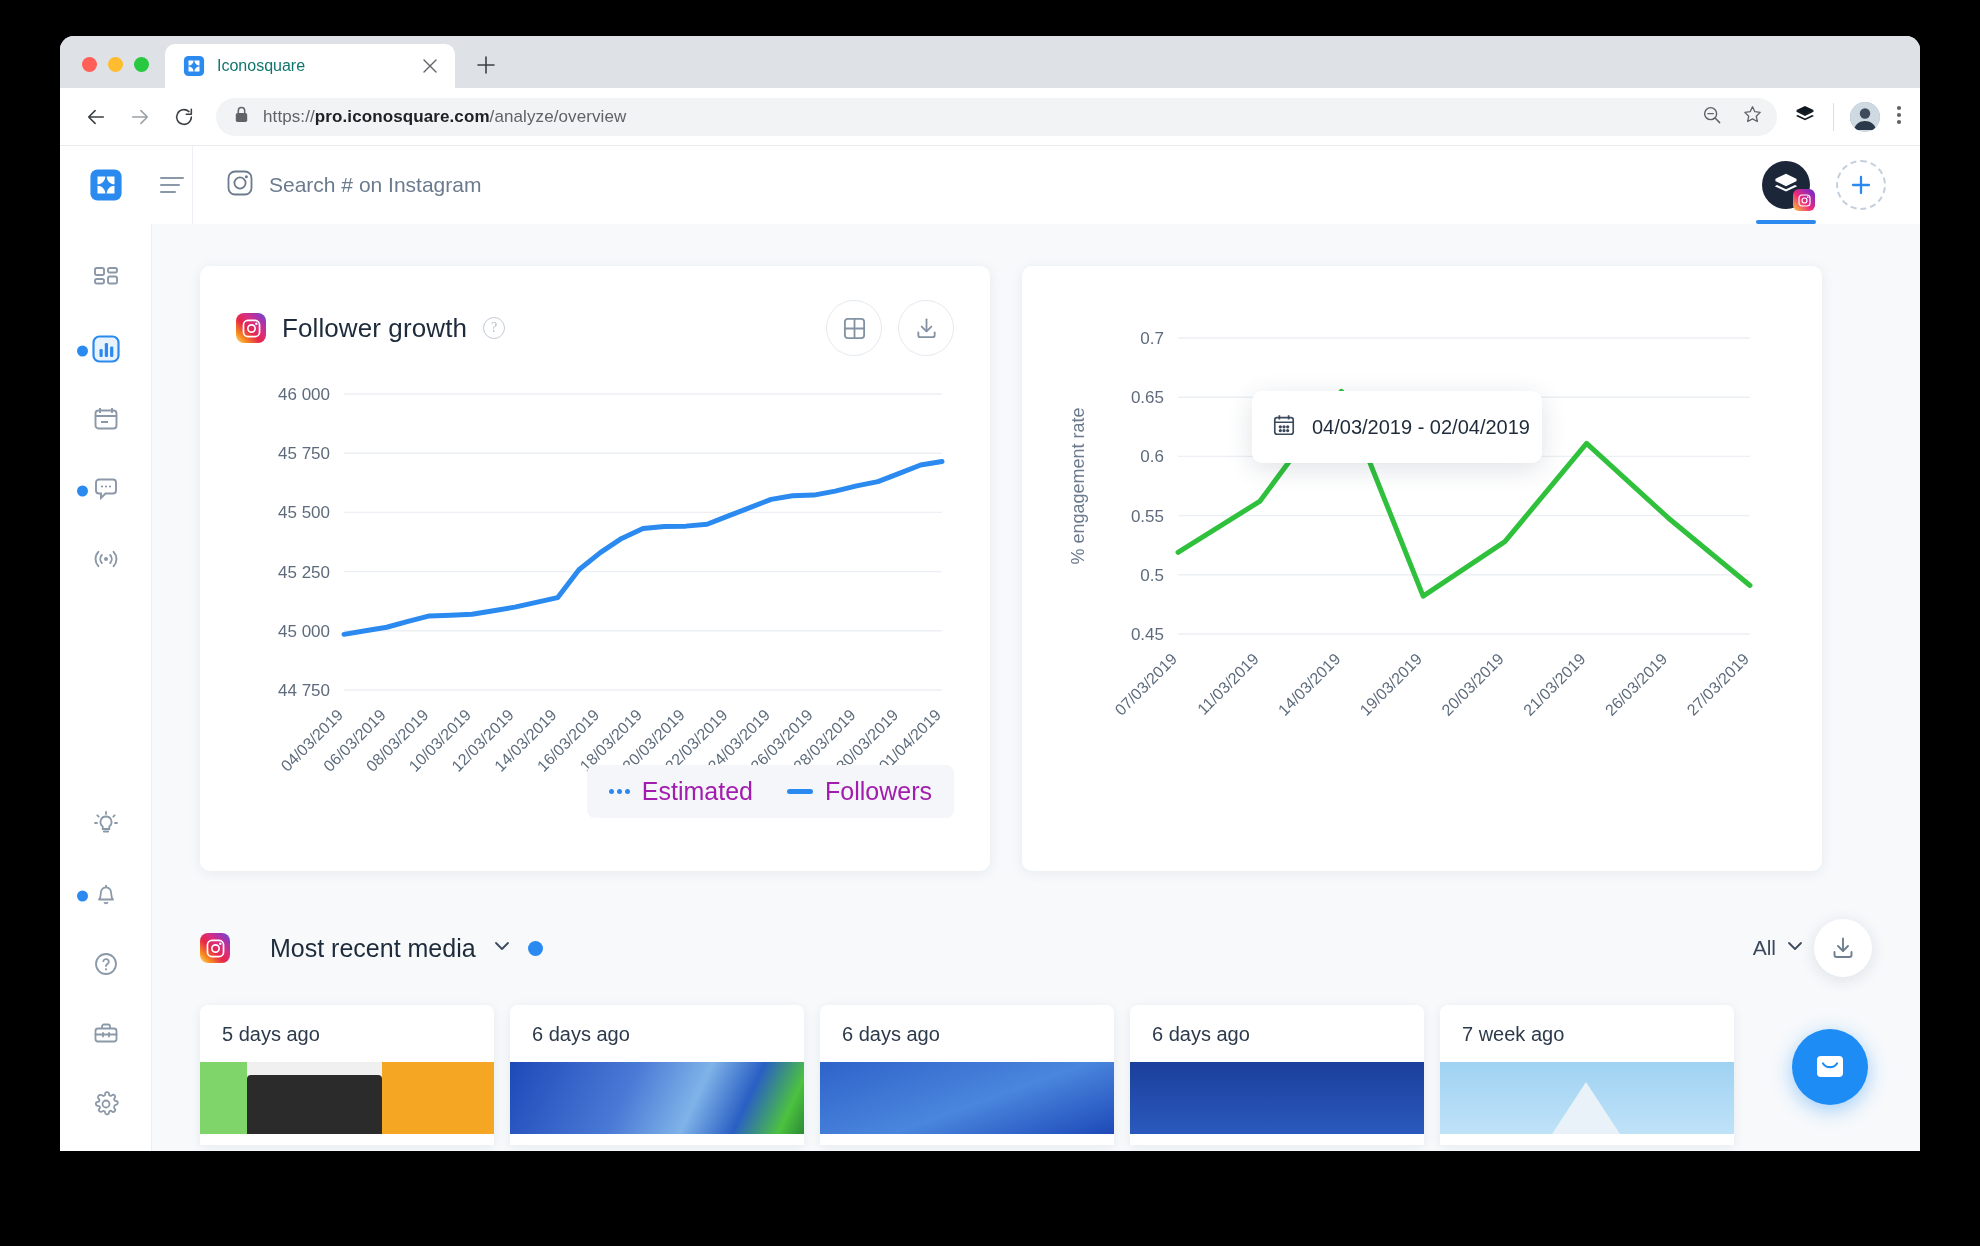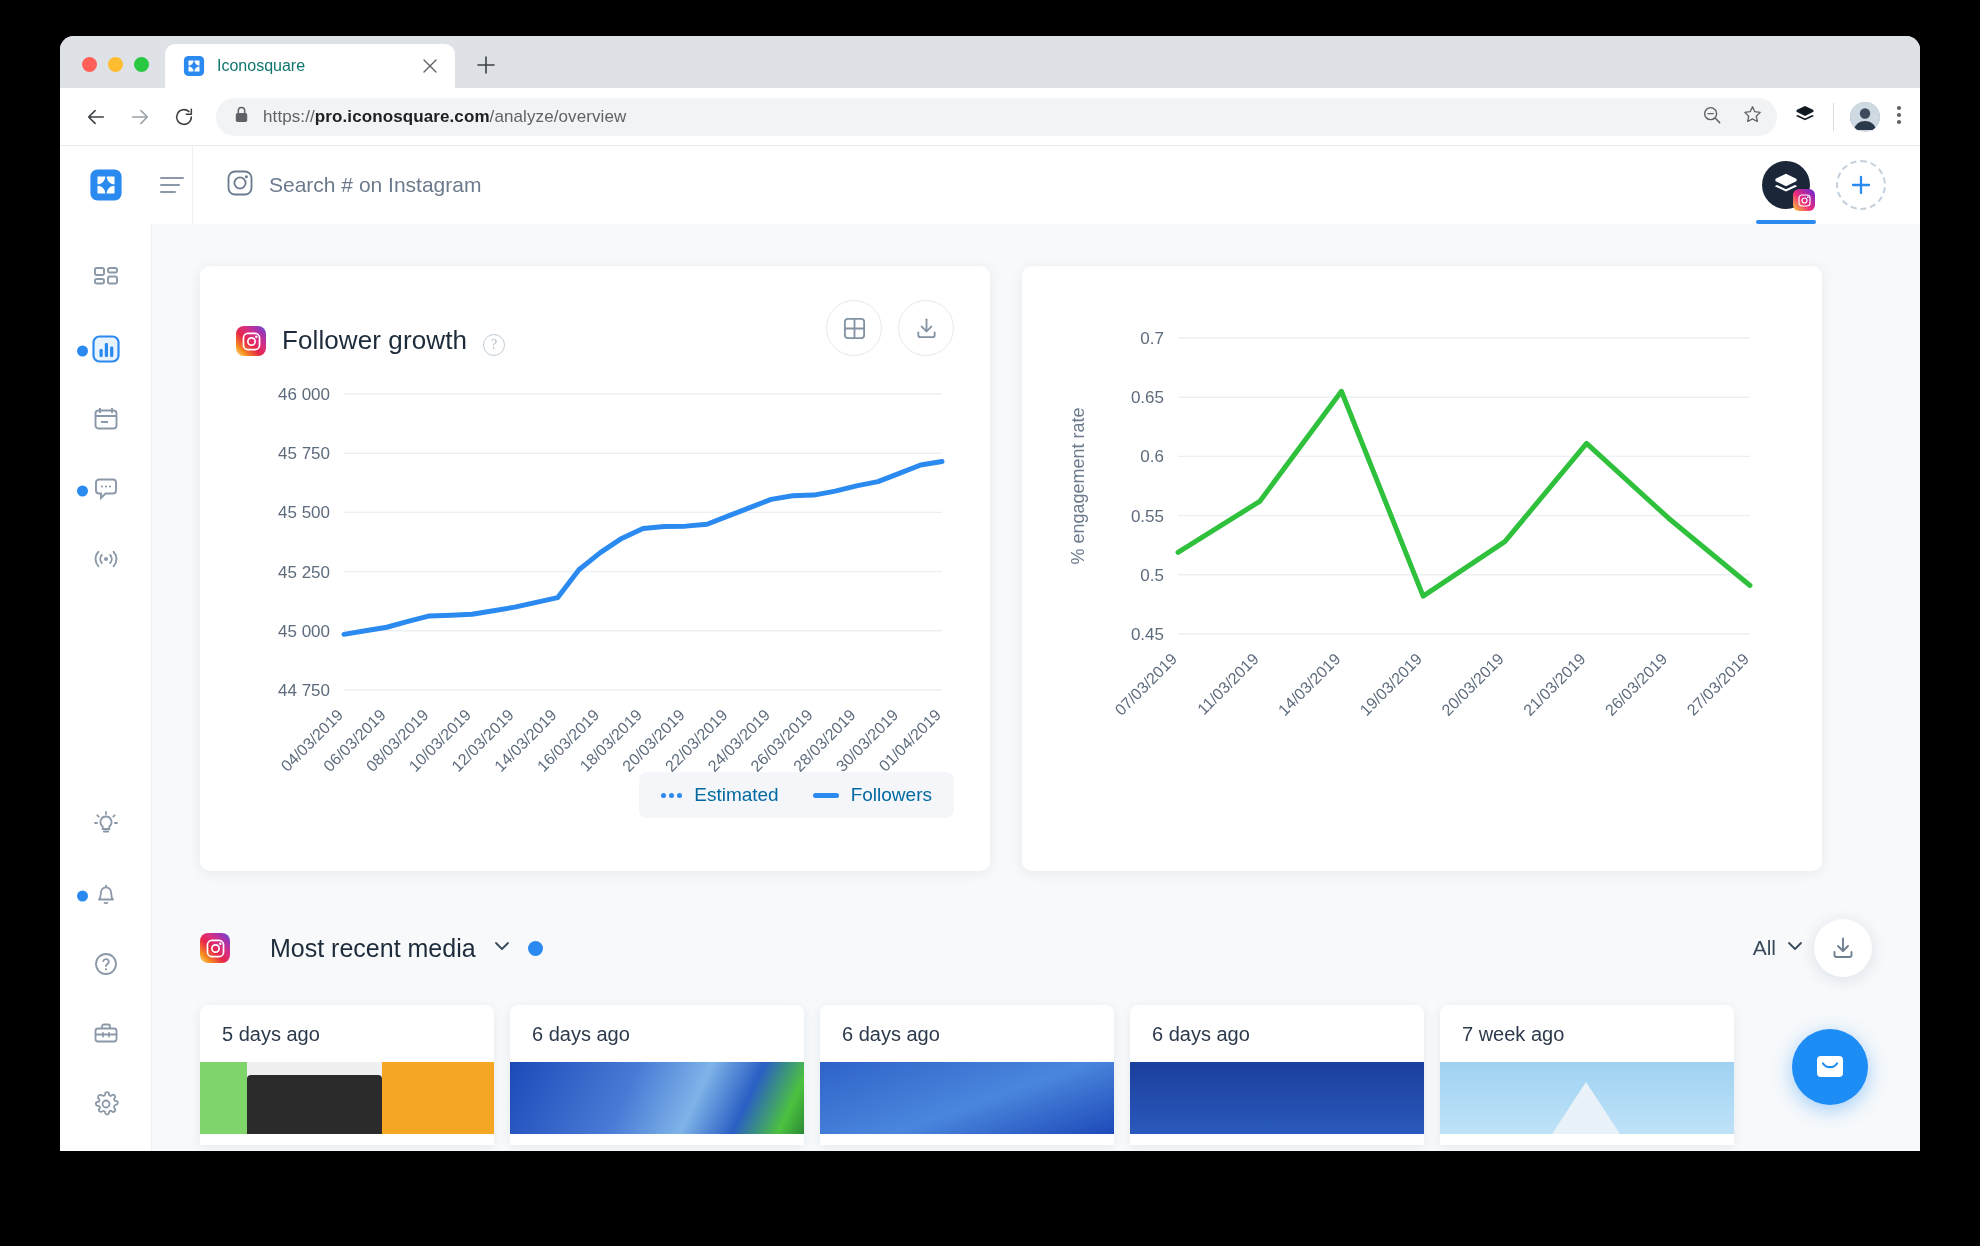--- a/index.html
+++ b/index.html
@@ -169,21 +169,21 @@
   .cards-row { display: flex; gap: 32px; }
   .card {
     background: #fff;
     border-radius: 10px;
     box-shadow: 0 2px 14px rgba(30,50,80,.07);
     position: relative;
   }
   .card-left { width: 790px; height: 605px; padding: 34px 36px 0 36px; }
   .card-right { width: 800px; height: 605px; padding: 34px 36px 0 36px; }
 
-  .card-head { display: flex; align-items: flex-end; gap: 16px; position: relative; }
+  .card-head { display: flex; align-items: center; gap: 16px; position: relative; }
   .ig-icon {
     width: 30px; height: 30px; border-radius: 8px; flex: 0 0 30px;
     background: linear-gradient(45deg,#fbe18a 0%,#f7921e 18%,#e7274a 42%,#d92e7f 62%,#9b36b7 84%,#515ecf 100%);
     display: flex; align-items: center; justify-content: center;
   }
   .card-title { font-size: 26px; color: #1d2b3a; font-weight: 400; letter-spacing: .1px; }
   .help-circle {
     width: 22px; height: 22px; border-radius: 50%;
     border: 1.6px solid #c3ccd6; color: #b3bdc8;
     font-size: 14px; display: flex; align-items: center; justify-content: center;
@@ -200,21 +200,21 @@
   
   .chart-wrap { position: relative; margin-top: 24px; }
 
   .legend {
     position: absolute; right: 0; bottom: 26px;
     display: flex; align-items: center; gap: 34px;
     background: #f4f6f9; border-radius: 8px;
     padding: 12px 22px;
   }
   .legend-item { display: flex; align-items: center; gap: 12px; }
-  .legend-label { font-size: 19px; color: #0369a1; }
+  .legend-label { font-size: 25px; color: #a21caf; }
   .dashmark { display: flex; gap: 3px; }
   .dashmark i { width: 5px; height: 5px; border-radius: 50%; background: #2b8aef; display: block; }
   .linemark { width: 26px; height: 5px; border-radius: 3px; background: #2b8aef; }
 
   
   .datepicker {
     position: absolute;
     left: 1192px; top: 245px;
     width: 290px; height: 72px;
     background: #fff;
@@ -696,20 +696,36 @@
               <div class="media-date">6 days ago</div>
               <div class="media-thumb t4"></div>
             </div>
             <div class="media-card">
               <div class="media-date">7 week ago</div>
               <div class="media-thumb t5"></div>
             </div>
           </div>
       </div>
 
+      <div class="datepicker">
+        <span>
+          <svg width="24" height="24" viewBox="0 0 26 26" fill="none" stroke="#3a4a5c" stroke-width="1.8">
+              <rect x="3" y="5" width="20" height="18" rx="2.5"></rect>
+              <path d="M3 10h20M8 2.5v4.5M18 2.5v4.5"></path>
+              <circle cx="9" cy="15" r=".9" fill="#3a4a5c"></circle>
+              <circle cx="13" cy="15" r=".9" fill="#3a4a5c"></circle>
+              <circle cx="17" cy="15" r=".9" fill="#3a4a5c"></circle>
+              <circle cx="9" cy="19" r=".9" fill="#3a4a5c"></circle>
+              <circle cx="13" cy="19" r=".9" fill="#3a4a5c"></circle>
+              <circle cx="17" cy="19" r=".9" fill="#3a4a5c"></circle>
+            </svg>
+        </span>
+        <span class="date-text">04/03/2019 - 02/04/2019</span>
+
+      </div>
 
       <div class="intercom">
         <svg width="38" height="38" viewBox="0 0 38 38" fill="none">
             <rect x="6" y="8" width="26" height="21" rx="4" fill="#fff"></rect>
             <path d="M12 15.5c1.6 2.4 4 3.7 7 3.7s5.4-1.3 7-3.7" stroke="#1d8df5" stroke-width="2.2" stroke-linecap="round"></path>
           </svg>
       </div>
 
     </div>
   </div>

